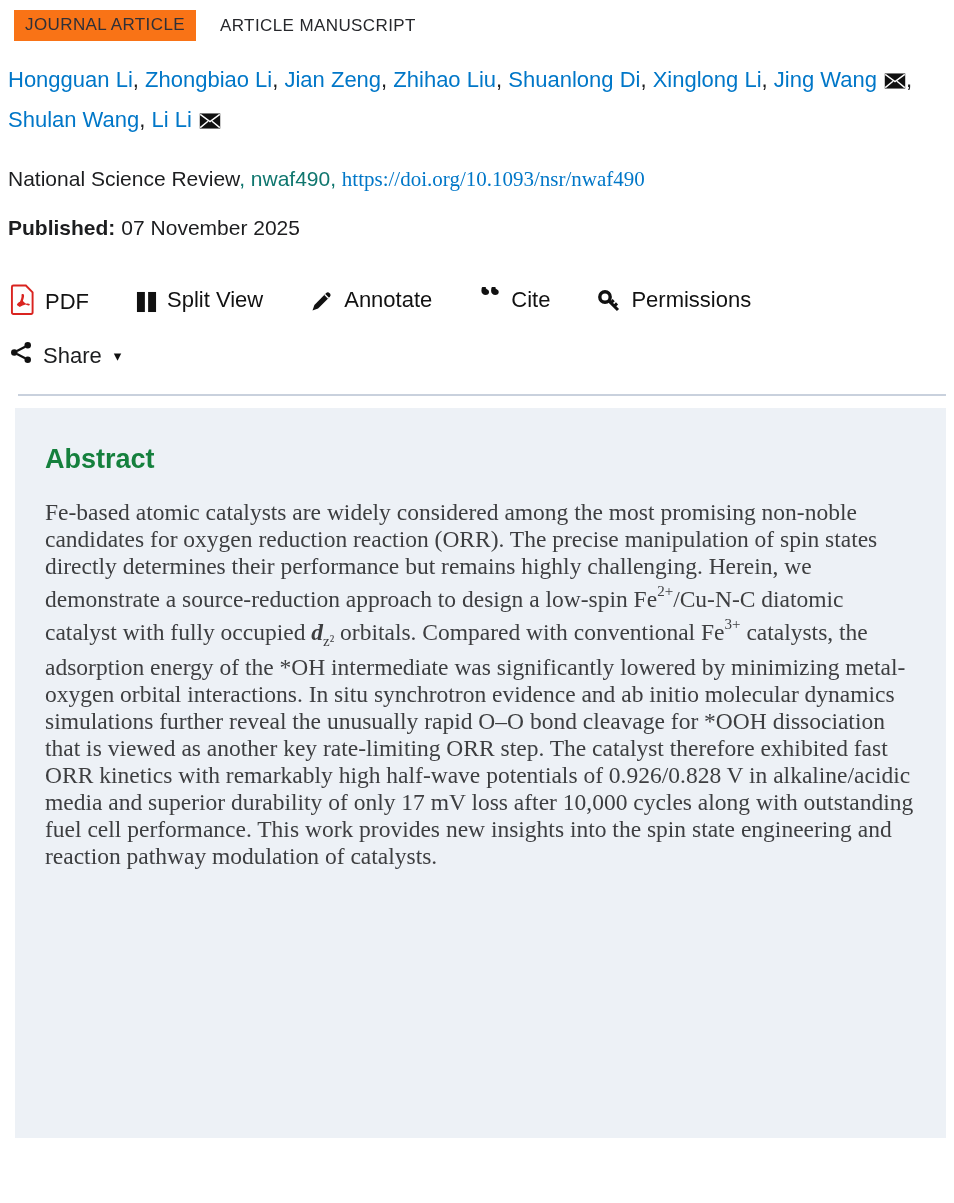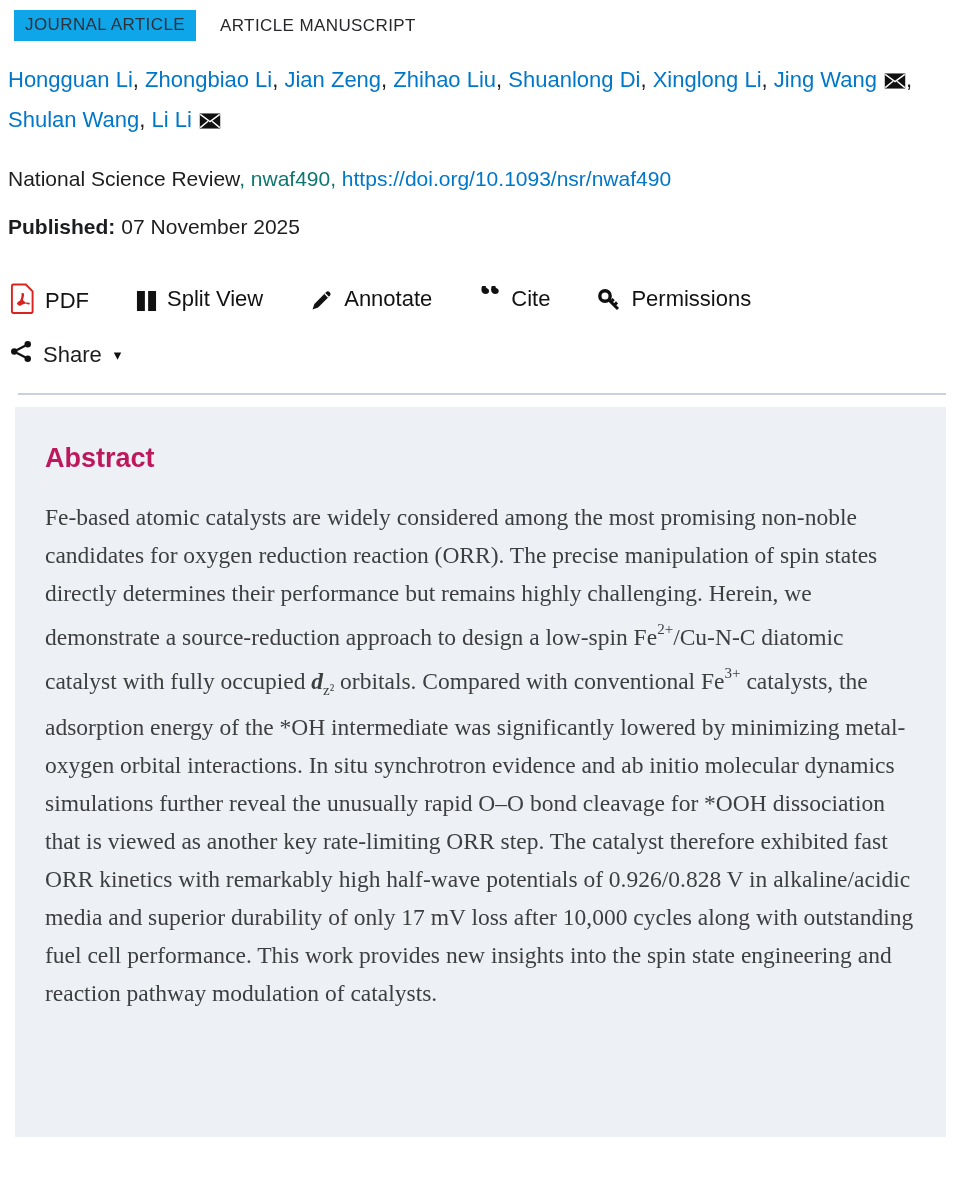--- a/index.html
+++ b/index.html
@@ -7,21 +7,21 @@
   body {
     width: 954px; height: 1203px; overflow: hidden;
     font-family: "Liberation Sans", sans-serif;
     color: #1c1d1f;
   }
   .page { padding: 8px 8px 0 8px; }
 
   
   .badge-row { display: flex; align-items: center; gap: 24px; margin: 2px 0 14px 6px; }
   .badge-type {
-    background: #0ea5e9; color: #2f3038;
+    background: #f97316; color: #2f3038;
     font-size: 17px; letter-spacing: .4px;
     padding: 5px 11px 6px 11px;
   }
   .badge-status { color: #26272b; font-size: 17px; letter-spacing: .4px; }
 
   
   .title {
     font-family: "Liberation Serif", serif;
     font-weight: 700; font-size: 33px; line-height: 50px;
     color: #1e1f21; max-width: 910px; margin-bottom: 12px;
@@ -31,40 +31,40 @@
   
   .authors { font-size: 22px; line-height: 38px; max-width: 930px; margin-bottom: 16px; margin-top: 20px; }
   .author-link { color: #0077c8; text-decoration: none; cursor: pointer; }
   .author-sep { color: #1c1d1f; }
   .env-icon { display: inline-block; vertical-align: -2px; margin-left: 7px; cursor: pointer; }
 
   
   .journal-row { font-size: 21px; margin: 26px 0 0 0; }
   .journal-name { color: #1c1d1f; }
   .journal-id { color: #0f766e; }
-  .doi-link { color: #0077c8; text-decoration: none; cursor: pointer; }
+  .doi-link { color: #0077c8; text-decoration: none; cursor: pointer; font-family: Liberation Serif, serif; }
   .published-row { font-size: 21px; margin-top: 24px; }
   .published-label { font-weight: 700; }
   .published-date { margin-left: 6px; }
 
   
   .toolbar { display: flex; align-items: center; gap: 47px; margin: 44px 0 0 2px; }
   .tool-item { display: flex; align-items: flex-end; gap: 10px; font-size: 22px; color: #121212; cursor: pointer; }
   .tool-item svg { display: block; }
   .cite-glyph { font-family: "Liberation Serif", serif; font-weight: 700; font-size: 44px; line-height: 20px; height: 26px; overflow: hidden; color: #111; }
   .share-row { display: flex; align-items: center; gap: 10px; font-size: 22px; margin: 26px 0 0 2px; cursor: pointer; }
   .caret { font-size: 15px; color: #111; margin-left: 2px; }
 
   
   .divider { height: 2px; background: #c9d1dd; margin: 24px 0 12px 10px; }
   .abstract-panel { background: #edf1f6; margin-left: 7px; padding: 36px 30px 44px 30px; min-height: 730px; }
-  .abstract-heading { font-size: 27px; font-weight: 700; color: #be185d; margin-bottom: 24px; }
+  .abstract-heading { font-size: 27px; font-weight: 700; color: #15803d; margin-bottom: 24px; }
   .abstract-body {
     font-family: "Liberation Serif", serif;
-    font-size: 23.5px; line-height: 38px; color: #3d3e40;
+    font-size: 23.5px; line-height: 27px; color: #3d3e40;
     max-width: 892px;
   }
   .abstract-body sup { font-size: 64%; position: relative; top: -2px; vertical-align: super; }
   .abstract-body sub { font-size: 64%; vertical-align: sub; }
   .bi { font-weight: 700; font-style: italic; }
 </style>
 </head>
 <body>
 
 <div class="page">

